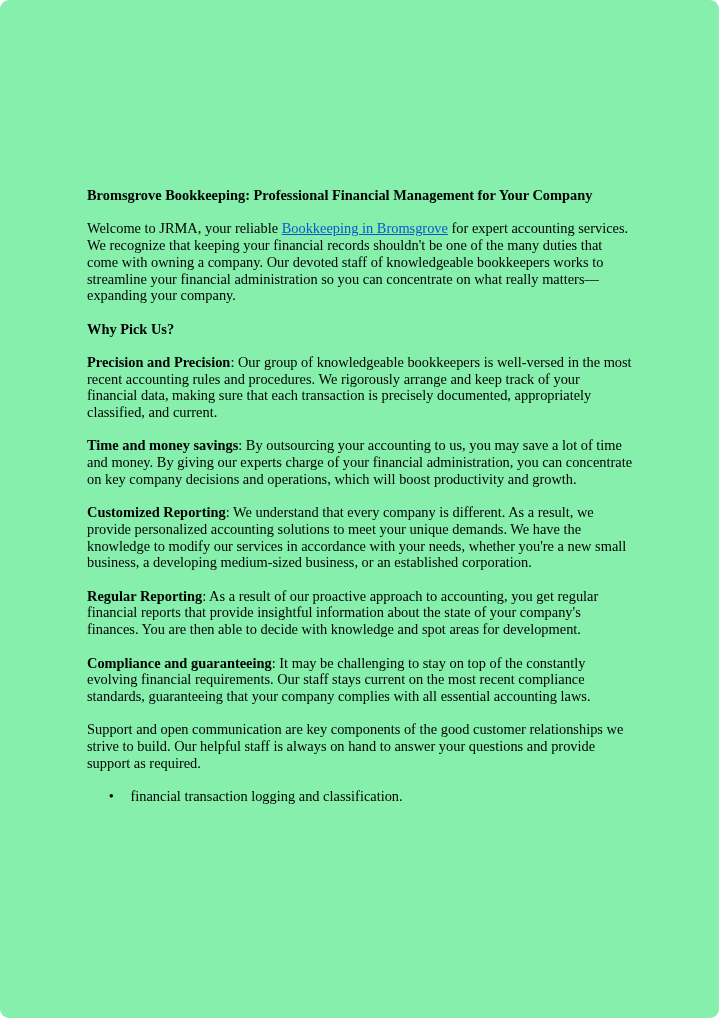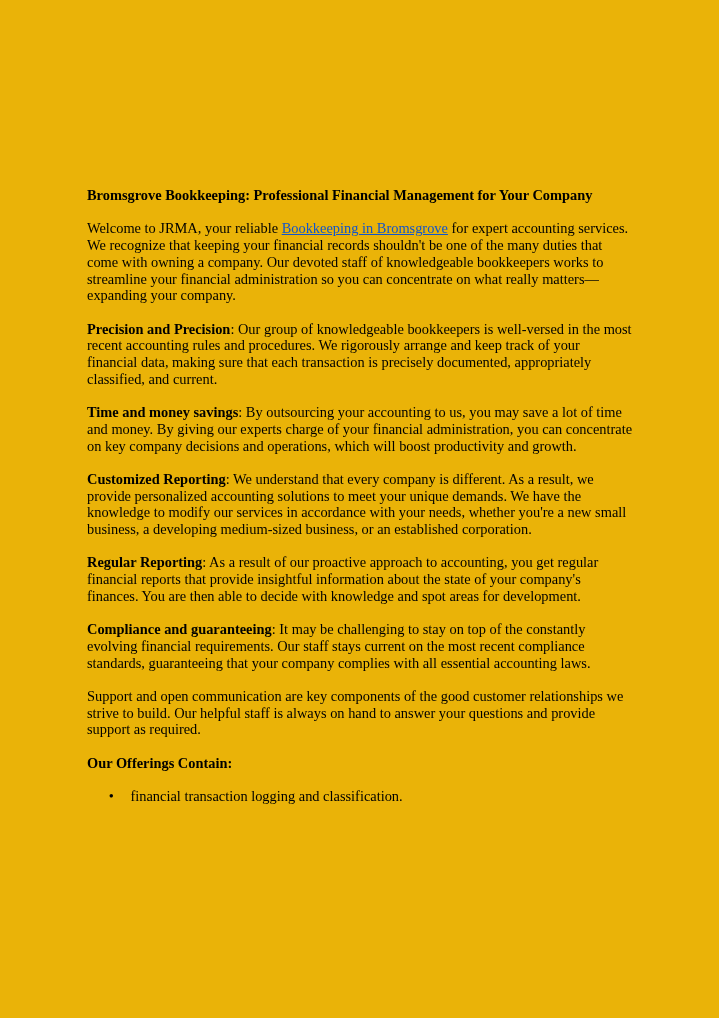--- a/index.html
+++ b/index.html
@@ -11,21 +11,22 @@
     width: 719px;
     height: 1018px;
     position: relative;
     overflow: hidden;
     font-family: "Liberation Serif", "DejaVu Serif", serif;
     color: #000000;
   }
   .page {
     position: absolute;
     inset: 0;
-    background: #eab308;
+    background: #86efac;
+    border-radius: 9px;
   }
   .content {
     position: absolute;
     left: 87px;
     top: 187px;
     width: 546px;
     font-size: 14.4px;
     line-height: 16.7px;
     text-align: left;
   }
@@ -62,34 +63,34 @@
 </head>
 <body>
 
 <div class="page">
   <div class="content">
 
     <p class="para bold">Bromsgrove Bookkeeping: Professional Financial Management for Your Company</p>
 
     <p class="para"><span>Welcome to JRMA, your reliable </span><a class="doc-link">Bookkeeping in Bromsgrove</a><span> for expert accounting services. We recognize that keeping your financial records shouldn't be one of the many duties that come with owning a company. Our devoted staff of knowledgeable bookkeepers works to streamline your financial administration so you can concentrate on what really matters—expanding your company.</span></p>
 
+    <p class="para bold">Why Pick Us?</p>
 
     <p class="para"><span class="bold">Precision and Precision</span><span>: Our group of knowledgeable bookkeepers is well-versed in the most recent accounting rules and procedures. We rigorously arrange and keep track of your financial data, making sure that each transaction is precisely documented, appropriately classified, and current.</span></p>
 
     <p class="para"><span class="bold">Time and money savings</span><span>: By outsourcing your accounting to us, you may save a lot of time and money. By giving our experts charge of your financial administration, you can concentrate on key company decisions and operations, which will boost productivity and growth.</span></p>
 
     <p class="para"><span class="bold">Customized Reporting</span><span>: We understand that every company is different. As a result, we provide personalized accounting solutions to meet your unique demands. We have the knowledge to modify our services in accordance with your needs, whether you're a new small business, a developing medium-sized business, or an established corporation.</span></p>
 
 
     <p class="para"><span class="bold">Regular Reporting</span><span>: As a result of our proactive approach to accounting, you get regular financial reports that provide insightful information about the state of your company's finances. You are then able to decide with knowledge and spot areas for development.</span></p>
 
     <p class="para"><span class="bold">Compliance and guaranteeing</span><span>: It may be challenging to stay on top of the constantly evolving financial requirements. Our staff stays current on the most recent compliance standards, guaranteeing that your company complies with all essential accounting laws.</span></p>
 
     <p class="para">Support and open communication are key components of the good customer relationships we strive to build. Our helpful staff is always on hand to answer your questions and provide support as required.</p>
 
-    <p class="para bold">Our Offerings Contain:</p>
 
     <ul class="bullets">
       <li>financial transaction logging and classification.</li>
     </ul>
 
   </div>
 </div>
 
 </body></html>

